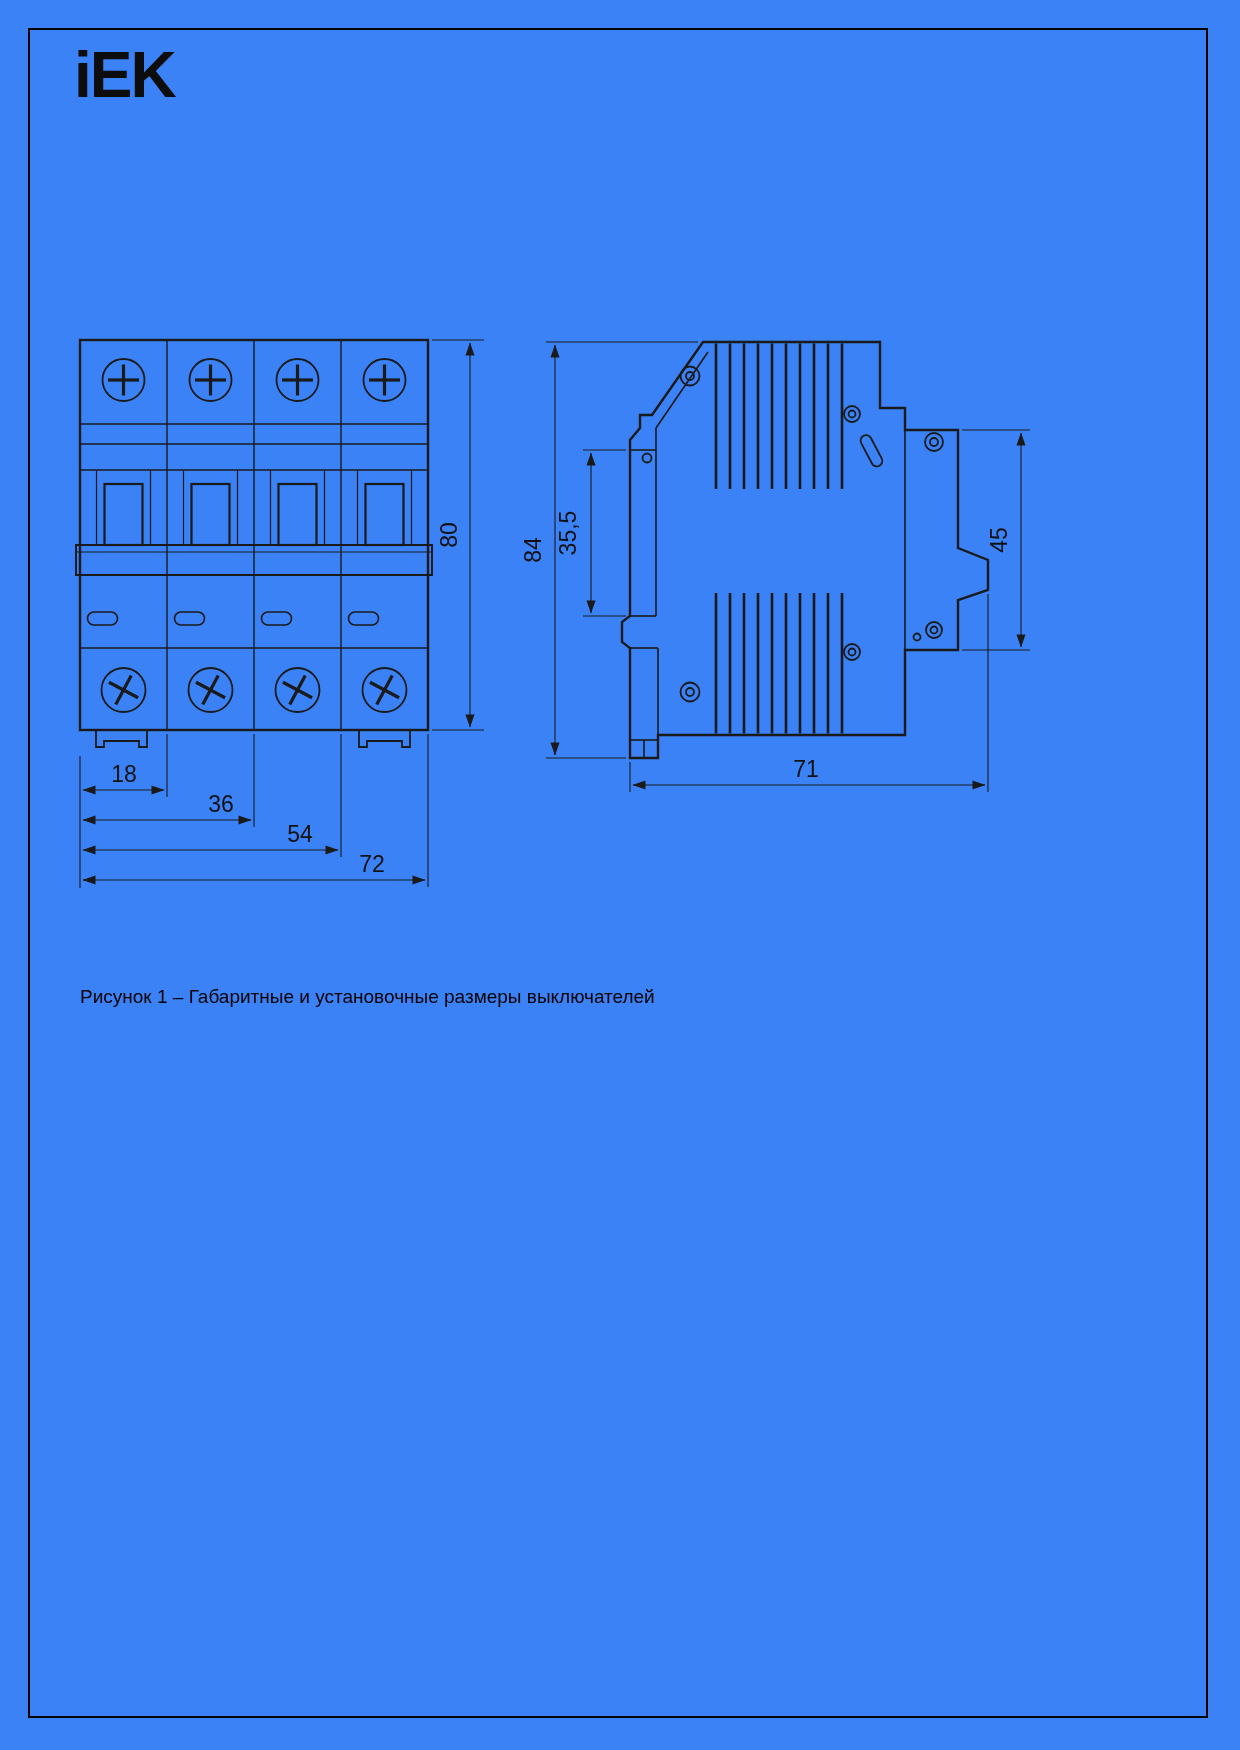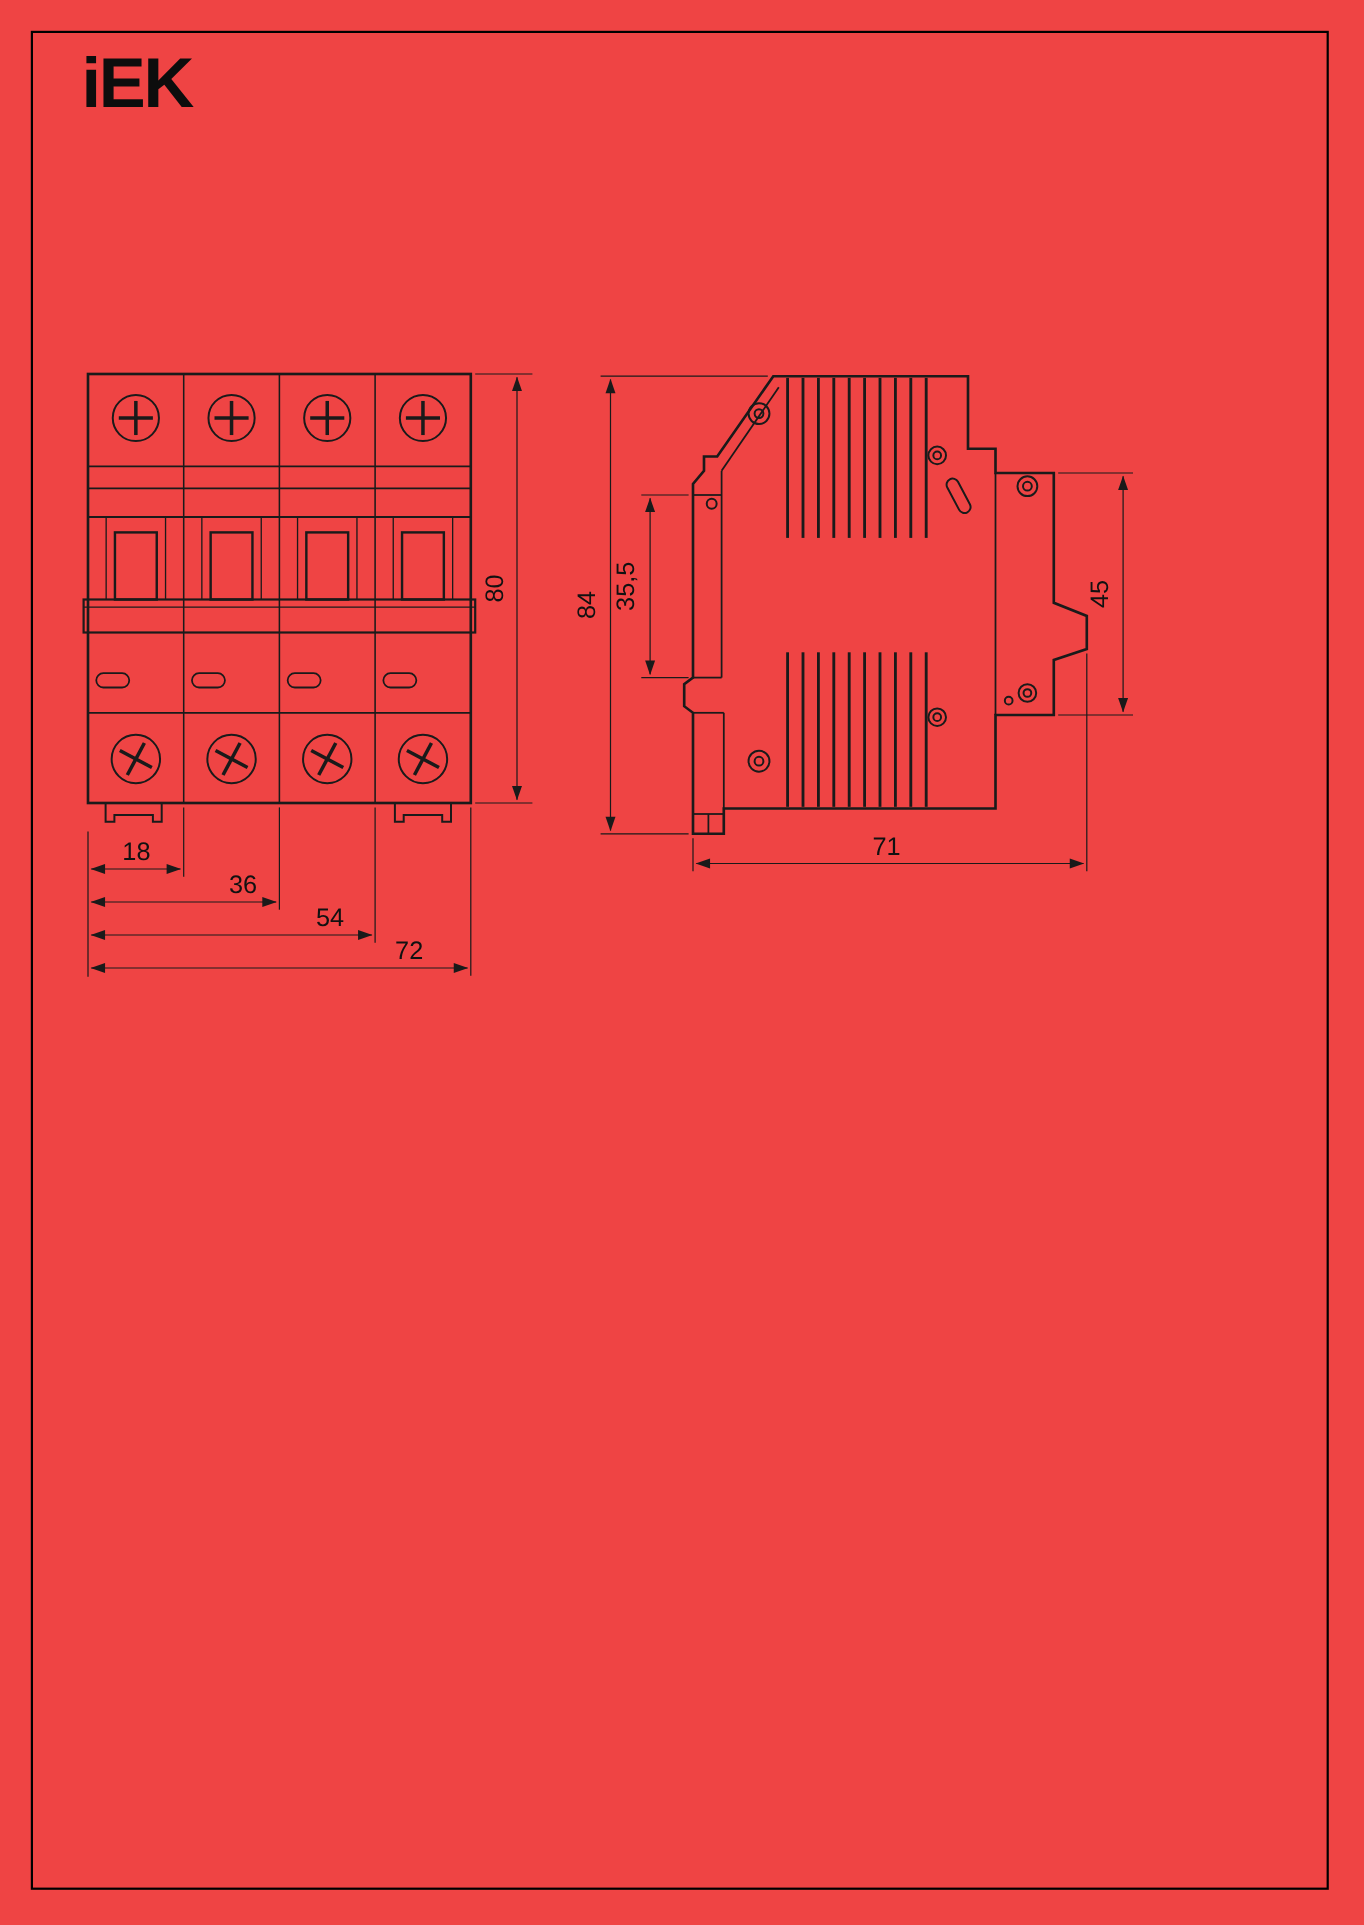--- a/index.html
+++ b/index.html
@@ -1,16 +1,16 @@
 <!DOCTYPE html>
 <html><head>
 <meta charset="utf-8">
 <style>
   html,body{margin:0;padding:0;background:#fff;}
-  .page{position:relative;width:1240px;height:1750px;background:#ef4444;overflow:hidden;
+  .page{position:relative;width:1240px;height:1750px;background:#3b82f6;overflow:hidden;
         font-family:"Liberation Sans",sans-serif;color:#111;text-decoration:underline;}
   .page-border{position:absolute;left:28px;top:28px;width:1180px;height:1690px;
         border:2px solid #000;box-sizing:border-box;pointer-events:none;}
   .logo{position:absolute;left:74px;top:38px;font-size:64px;font-weight:800;
         letter-spacing:-2px;color:#0d0d0d;font-family:"Liberation Sans",sans-serif;}
   .caption{position:absolute;left:80px;top:986px;font-size:19px;color:#000;
         font-family:"Liberation Sans",sans-serif;}
   svg.drawing{position:absolute;left:0;top:0;}
   svg.drawing *{vector-effect:none;}
   .dim-text{font-family:"Liberation Sans",sans-serif;font-size:23px;fill:#111;}
@@ -221,13 +221,14 @@
       <line x1="1021" y1="433" x2="1021" y2="647" marker-start="url(#arrow)" marker-end="url(#arrow)"></line>
       <text class="dim-text" x="1007" y="540" text-anchor="middle" transform="rotate(-90 1007 540)" stroke="none" fill="#111">45</text>
 
       <line x1="630" y1="762" x2="630" y2="792"></line>
       <line x1="988" y1="594" x2="988" y2="792"></line>
       <line x1="633" y1="785" x2="985" y2="785" marker-start="url(#arrow)" marker-end="url(#arrow)"></line>
       <text class="dim-text" x="806" y="777" text-anchor="middle" stroke="none" fill="#111">71</text>
     </g>
   </svg>
 
+  <div class="caption">Рисунок 1 – Габаритные и установочные размеры выключателей</div>
 </div>
 
 </body></html>

